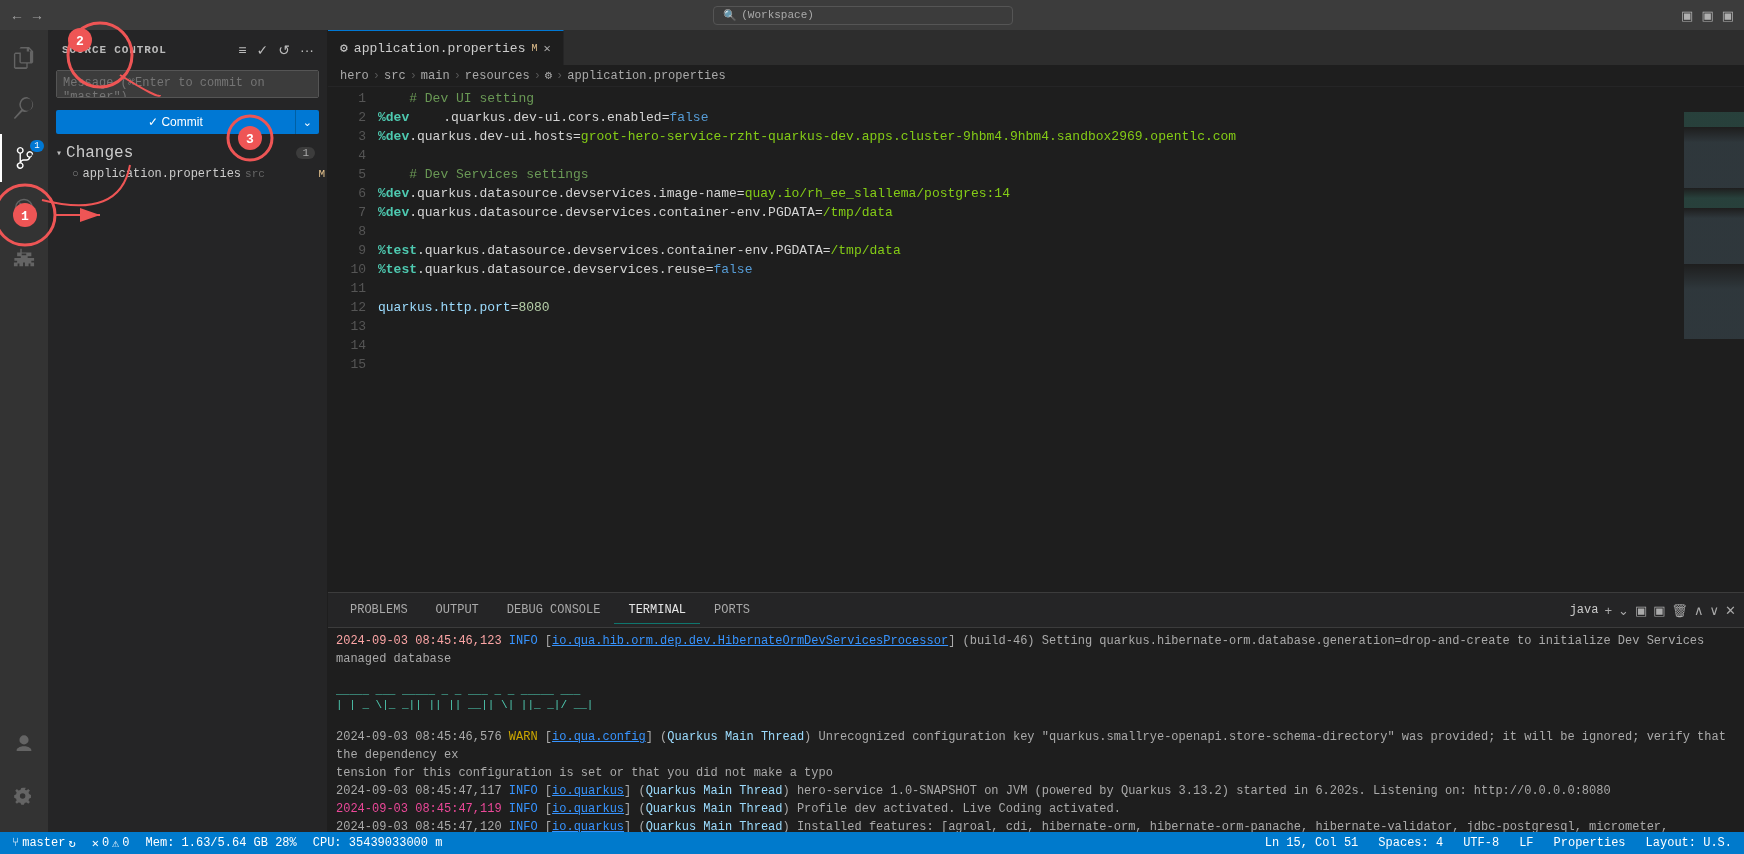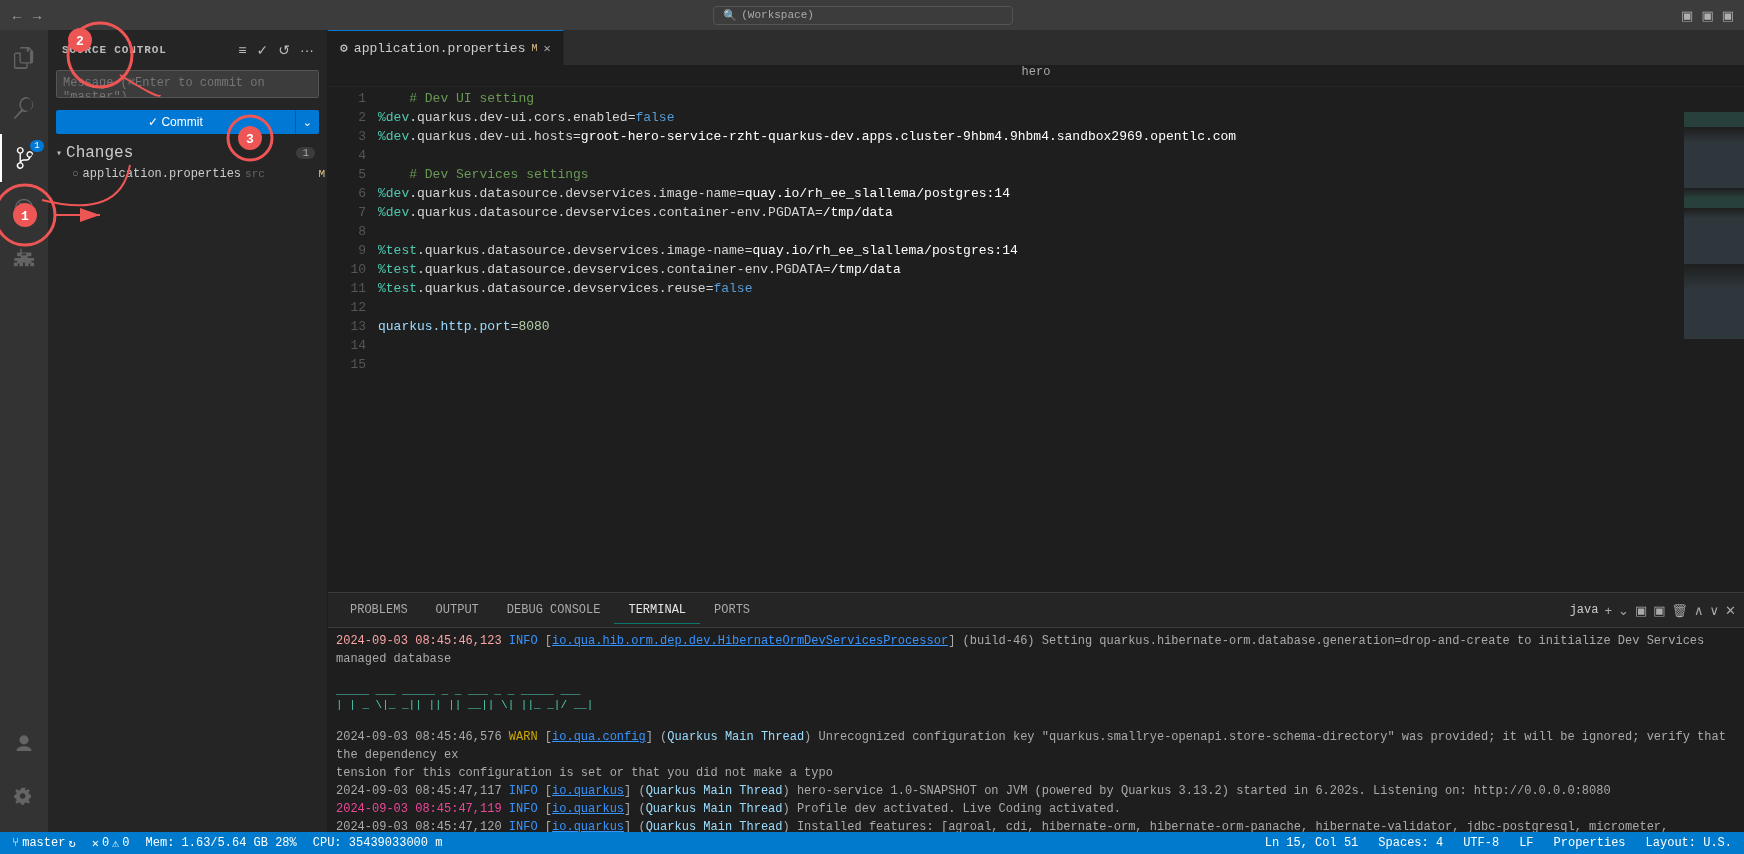--- a/index.html
+++ b/index.html
@@ -315,21 +315,20 @@
       height: 22px;
       background: #1e1e1e;
       display: flex;
       align-items: center;
       padding: 0 12px;
       font-size: 12px;
       color: #aaa;
       border-bottom: 1px solid #252526;
       flex-shrink: 0;
       gap: 4px;
-      flex-direction: column;
     }
     .breadcrumb-sep {
       color: #555;
     }
 
     
     .editor-content {
       flex: 1;
       overflow: hidden;
       background: #1e1e1e;
@@ -356,24 +355,24 @@
     }
     .code-line {
       font-size: 13px;
       line-height: 19px;
       padding: 0 0 0 4px;
       white-space: pre;
       color: #d4d4d4;
     }
     .code-comment { color: #6a9955; }
     .code-key { color: #9cdcfe; }
-    .code-value { color: #ffffff; }
+    .code-value { color: #84cc16; }
     .code-bool { color: #569cd6; }
     .code-number { color: #b5cea8; }
-    .code-percent { color: #4ec9b0; }
+    .code-percent { color: #4ec9b0; font-weight: bold; }
 
     
     .minimap {
       width: 60px;
       background: #1e1e1e;
       flex-shrink: 0;
       position: relative;
       overflow: hidden;
     }
     .minimap-content {
@@ -631,28 +630,27 @@
             <div>9</div>
             <div>10</div>
           <div>11</div>
             <div>12</div>
             <div>13</div>
             <div>14</div>
             <div>15</div>
         </div>
         <div class="code-area">
           <div class="code-line"><span class="code-comment">    # Dev UI setting</span></div>
-          <div class="code-line"><span class="code-percent">%dev</span><span style="color:#d4d4d4;">.quarkus.dev-ui.cors.enabled=</span><span class="code-bool">false</span></div>
+          <div class="code-line"><span class="code-percent">%dev</span><span style="color:#d4d4d4;margin-left:34px;">.quarkus.dev-ui.cors.enabled=</span><span class="code-bool">false</span></div>
           <div class="code-line"><span class="code-percent">%dev</span><span style="color:#d4d4d4;">.quarkus.dev-ui.hosts=</span><span class="code-value">groot-hero-service-rzht-quarkus-dev.apps.cluster-9hbm4.9hbm4.sandbox2969.opentlc.com</span></div>
           <div class="code-line"> </div>
           <div class="code-line"><span class="code-comment">    # Dev Services settings</span></div>
           <div class="code-line"><span class="code-percent">%dev</span><span style="color:#d4d4d4;">.quarkus.datasource.devservices.image-name=</span><span class="code-value">quay.io/rh_ee_slallema/postgres:14</span></div>
           <div class="code-line"><span class="code-percent">%dev</span><span style="color:#d4d4d4;">.quarkus.datasource.devservices.container-env.PGDATA=</span><span class="code-value">/tmp/data</span></div>
           <div class="code-line"> </div>
-          <div class="code-line"><span class="code-percent">%test</span><span style="color:#d4d4d4;">.quarkus.datasource.devservices.image-name=</span><span class="code-value">quay.io/rh_ee_slallema/postgres:14</span></div>
           <div class="code-line"><span class="code-percent">%test</span><span style="color:#d4d4d4;">.quarkus.datasource.devservices.container-env.PGDATA=</span><span class="code-value">/tmp/data</span></div>
           <div class="code-line"><span class="code-percent">%test</span><span style="color:#d4d4d4;">.quarkus.datasource.devservices.reuse=</span><span class="code-bool">false</span></div>
           <div class="code-line"> </div>
           <div class="code-line"><span class="code-key">quarkus.http.port</span><span style="color:#d4d4d4;">=</span><span class="code-number">8080</span></div>
         </div>
         <div class="minimap">
           <div class="minimap-content" style="
             background: linear-gradient(to bottom,
               transparent 5%, #4ec9b066 5%, #4ec9b066 8%,
               transparent 8%, #9cdcfe44 11%, #9cdcfe44 20%,

